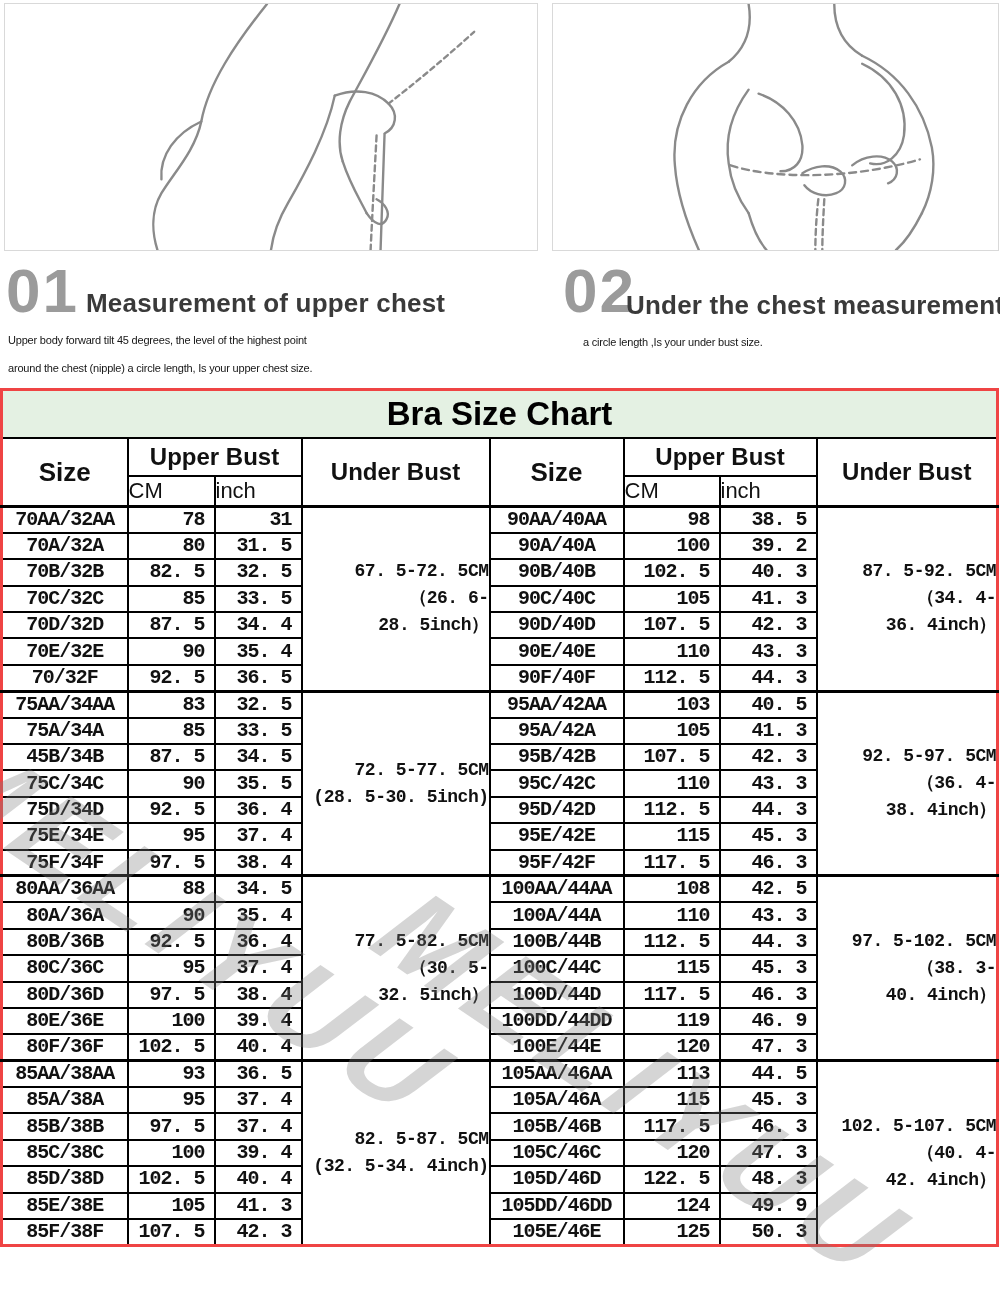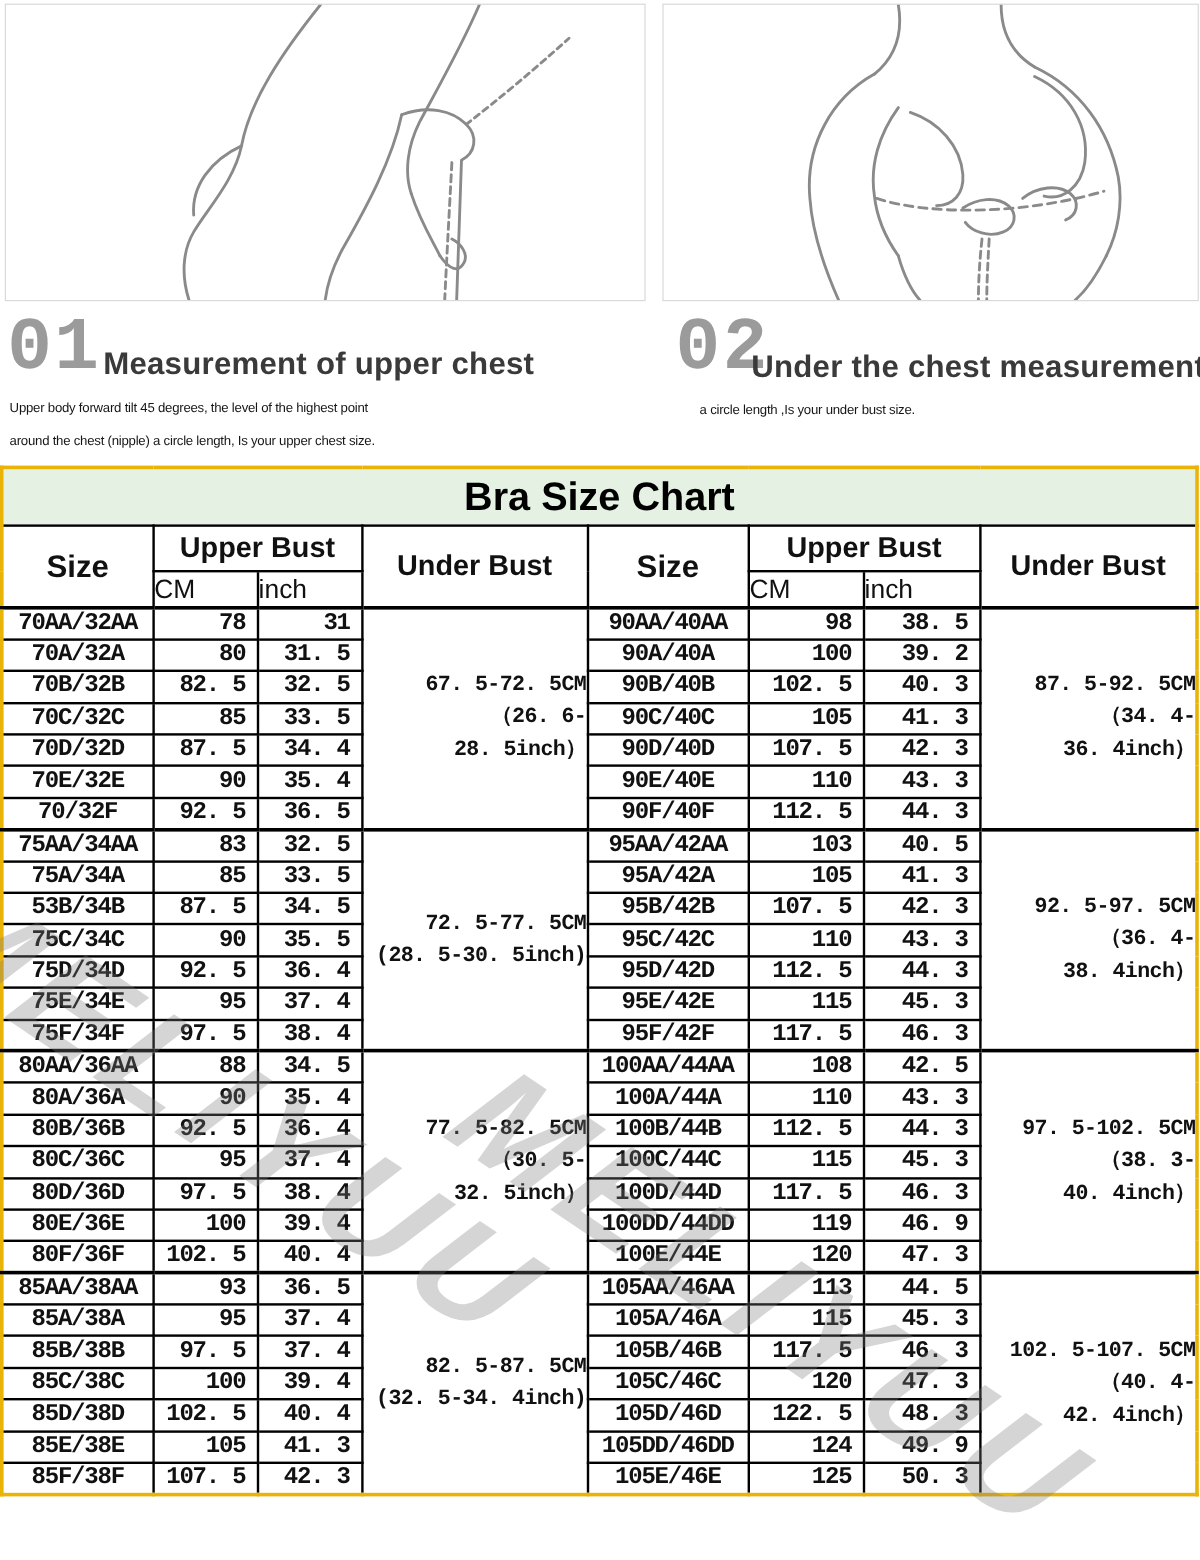--- a/index.html
+++ b/index.html
@@ -6,34 +6,34 @@
   .canvas{position:relative;width:1000px;height:1300px;overflow:hidden;background:#fff;
           font-family:"Liberation Sans",sans-serif;color:#111;}
 
   
   .fig-box{position:absolute;top:3px;height:246px;border:1px solid #d9d9d9;background:#fff;}
   .fig-left{left:4px;width:532px;}
   .fig-right{left:552px;width:445px;}
   .fig-box svg{display:block;width:100%;height:100%;}
 
   
-  .step-num{position:absolute;font-size:62px;font-weight:bold;color:#9b9b9b;line-height:62px;letter-spacing:2px;font-family:Liberation Mono, monospace;}
+  .step-num{position:absolute;font-size:62px;font-weight:bold;color:#9b9b9b;line-height:62px;letter-spacing:2px;}
   .num1{left:6px;top:260px;}
   .num2{left:551px;top:260px;margin-left:12px;}
   .step-title{position:absolute;font-size:26px;font-weight:bold;color:#3a3a3a;letter-spacing:0.2px;white-space:nowrap;}
   .title1{left:86px;top:288px;}
   .title2{left:626px;top:290px;}
   .step-desc{position:absolute;font-size:11px;color:#161616;line-height:28px;letter-spacing:-0.2px;}
   .desc1{left:8px;top:326px;}
   .desc2{left:583px;top:328px;}
   .step-desc div{white-space:nowrap;}
 
   
   table.size-table{position:absolute;left:0;top:388px;width:833px;table-layout:fixed;
-       border-collapse:collapse;border:3px solid #eab308;}
+       border-collapse:collapse;border:3px solid #ef4444;}
   table.size-table td{border:2px solid #000;padding:0;vertical-align:middle;overflow:hidden;}
   td.title{height:46px;background:#e4f1e3;text-align:center;font-size:33px;font-weight:bold;
        color:#000;font-family:"Liberation Sans",sans-serif;border-bottom:3px solid #000;}
   tr.hrow1 td{height:36px;text-align:center;font-weight:bold;font-size:24px;}
   tr.hrow1 td.size-h{font-size:26px;}
   tr.hrow2 td{height:28px;text-align:left;font-weight:normal;font-size:22px;}
   tbody tr{height:26.4px;}
   tbody td{font-family:"Liberation Mono",monospace;font-weight:bold;font-size:20px;line-height:22px;}
   tbody td.size{text-align:center;letter-spacing:-1px;}
   tbody td.num{text-align:right;padding-right:9px;letter-spacing:-1px;}
@@ -220,21 +220,21 @@
         </tr>
         <tr>
           <td class="size">75A/34A</td>
           <td class="num">85</td>
           <td class="num">33. 5</td>
           <td class="size">95A/42A</td>
           <td class="num">105</td>
           <td class="num">41. 3</td>
         </tr>
         <tr>
-          <td class="size">53B/34B</td>
+          <td class="size">45B/34B</td>
           <td class="num">87. 5</td>
           <td class="num">34. 5</td>
           <td class="size">95B/42B</td>
           <td class="num">107. 5</td>
           <td class="num">42. 3</td>
         </tr>
         <tr>
           <td class="size">75C/34C</td>
           <td class="num">90</td>
           <td class="num">35. 5</td>

